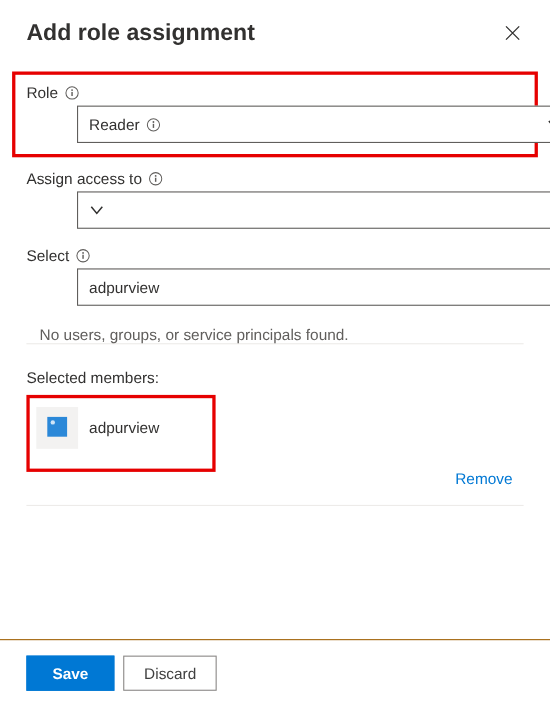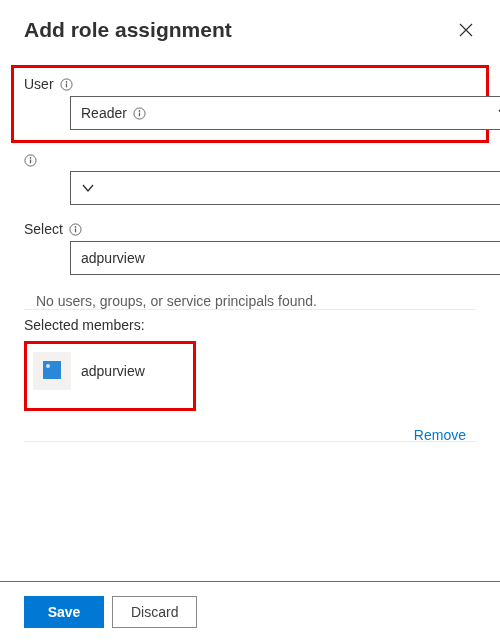--- a/index.html
+++ b/index.html
@@ -81,21 +81,21 @@
     background: transparent;
   }
   .hl-red { outline: 3px solid #e60000; outline-offset: 2px; }
   .results-area {
     margin-top: 18px;
     border-bottom: 1px solid #edebe9;
     padding-left: 12px;
     color: #605e5c;
   }
   .selected-label {
-    margin-top: 7px;
+    margin-top: 22px;
     margin-bottom: 8px;
     font-size: 14px;
   }
   .member-box {
     position: relative;
     border: 3px solid #e60000;
     padding: 8px 6px 18px 6px;
     width: 172px;
   }
   .member-row {
@@ -168,21 +168,21 @@
       <span>
         <svg width="16" height="16" viewBox="0 0 16 16">
             <path d="M2 2 L14 14 M14 2 L2 14" stroke="#323130" stroke-width="1.2" fill="none"></path>
           </svg>
       </span>
     </button>
   </div>
 
   <div class="field-row hl-red" style="padding:6px 8px 8px 8px; margin-left:-8px; margin-right:-8px;">
     <div class="field-label">
-      <span>User</span>
+      <span>Role</span>
       <span class="info-icon">
         <svg width="13" height="13" viewBox="0 0 14 14">
             <circle cx="7" cy="7" r="6" stroke="#605e5c" stroke-width="1" fill="none"></circle>
             <circle cx="7" cy="4.2" r="0.9" fill="#605e5c"></circle>
             <rect x="6.3" y="6" width="1.4" height="4" fill="#605e5c"></rect>
           </svg>
       </span>
     </div>
     <div class="select-box">
       <span class="sel-text">
@@ -198,20 +198,21 @@
       <span class="chev">
         <svg width="14" height="14" viewBox="0 0 14 14">
             <path d="M2 4 L7 10 L12 4" stroke="#323130" stroke-width="1.4" fill="none"></path>
           </svg>
       </span>
     </div>
   </div>
 
   <div class="field-row">
     <div class="field-label">
+      <span>Assign access to</span>
       <span class="info-icon">
         <svg width="13" height="13" viewBox="0 0 14 14">
             <circle cx="7" cy="7" r="6" stroke="#605e5c" stroke-width="1" fill="none"></circle>
             <circle cx="7" cy="4.2" r="0.9" fill="#605e5c"></circle>
             <rect x="6.3" y="6" width="1.4" height="4" fill="#605e5c"></rect>
           </svg>
       </span>
     </div>
     <div class="select-box">
       <span class="chev">

